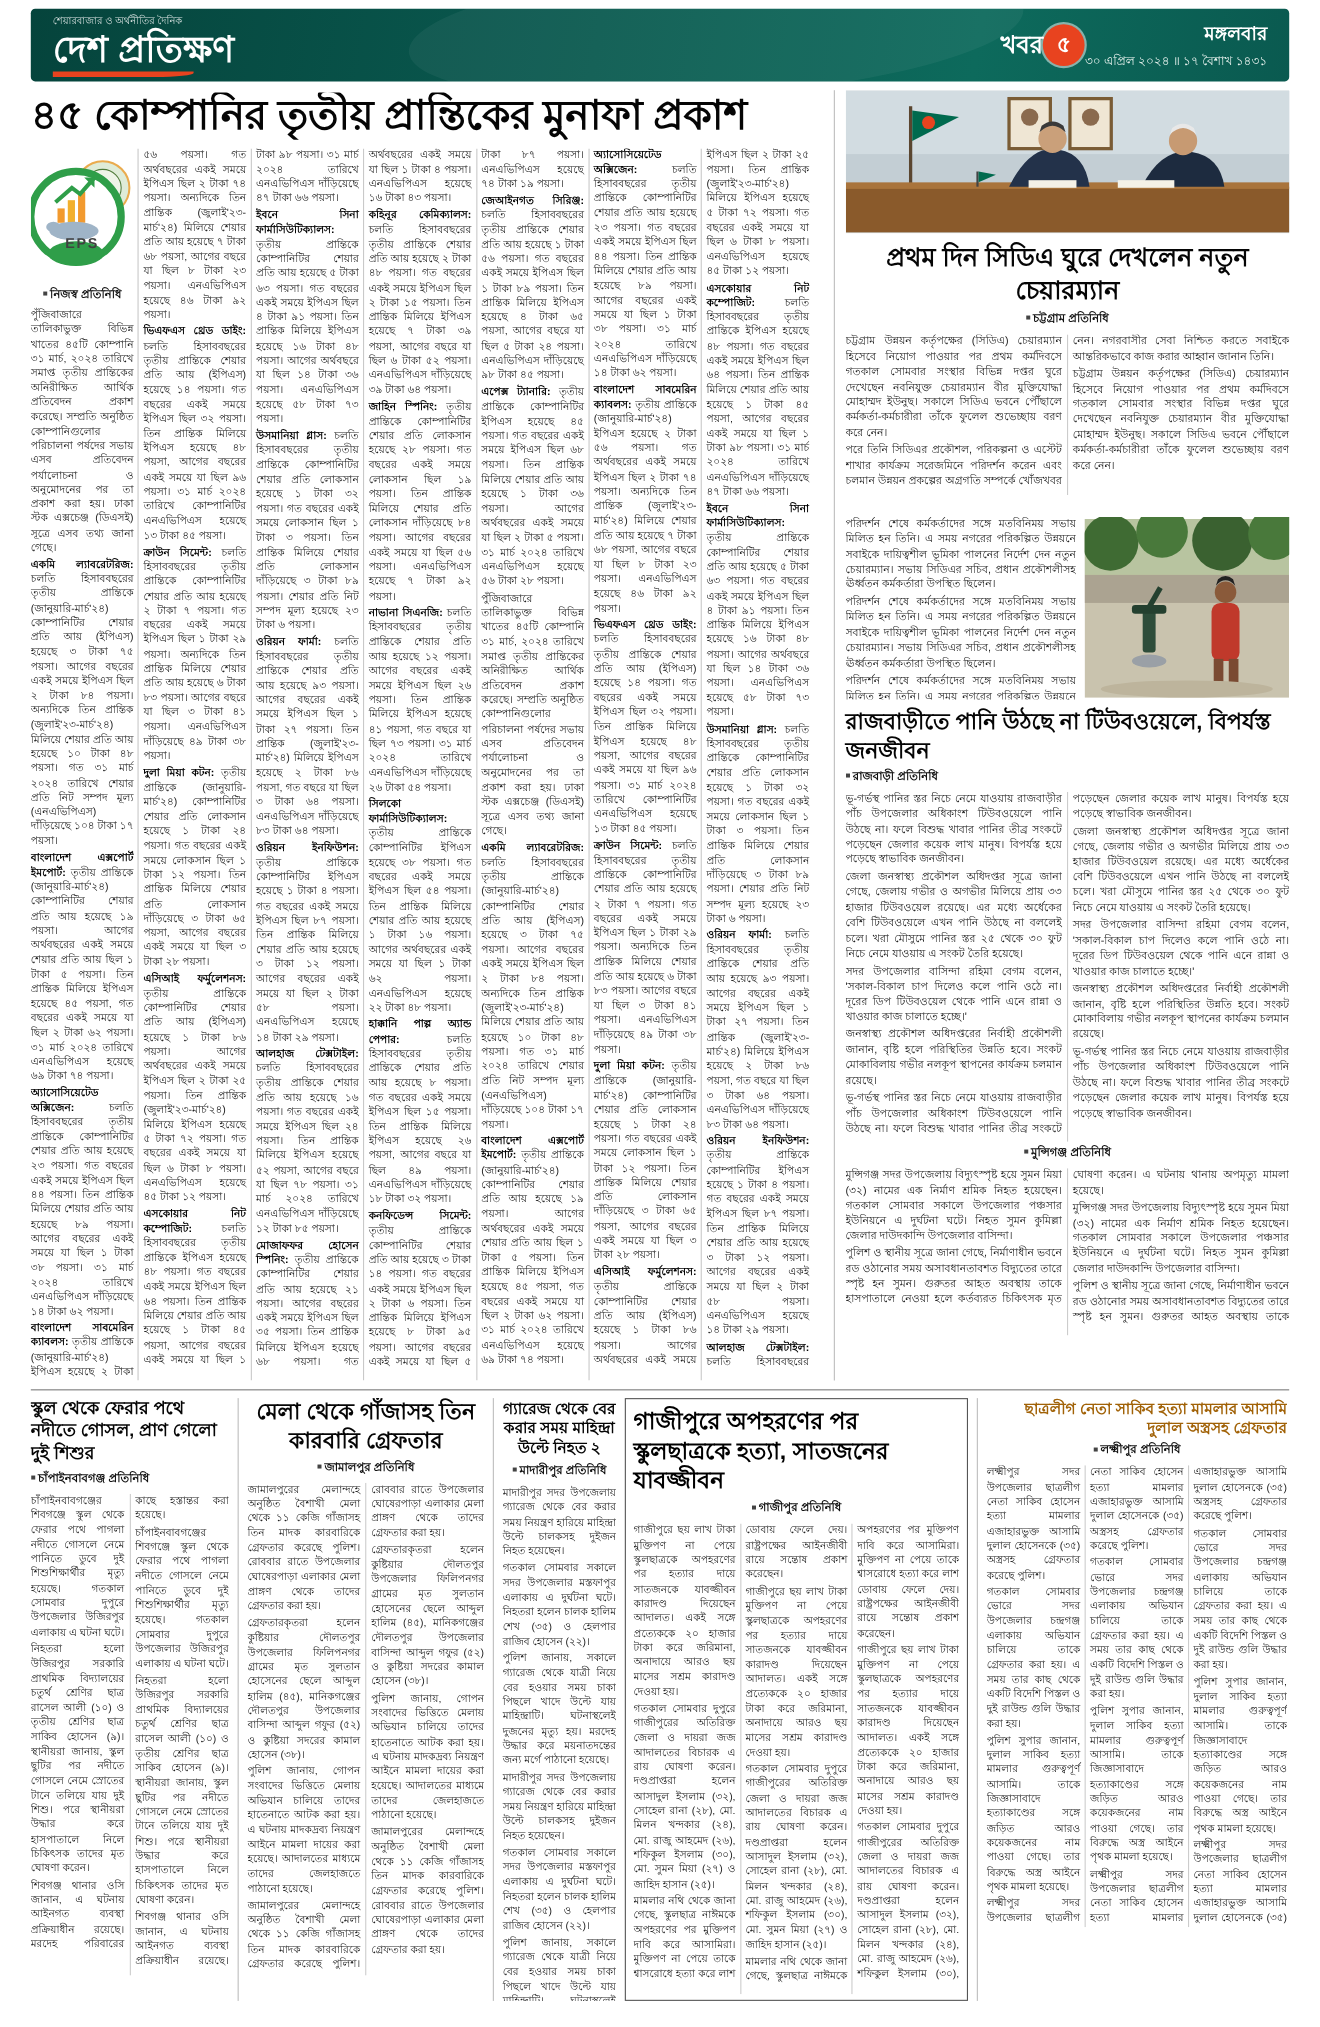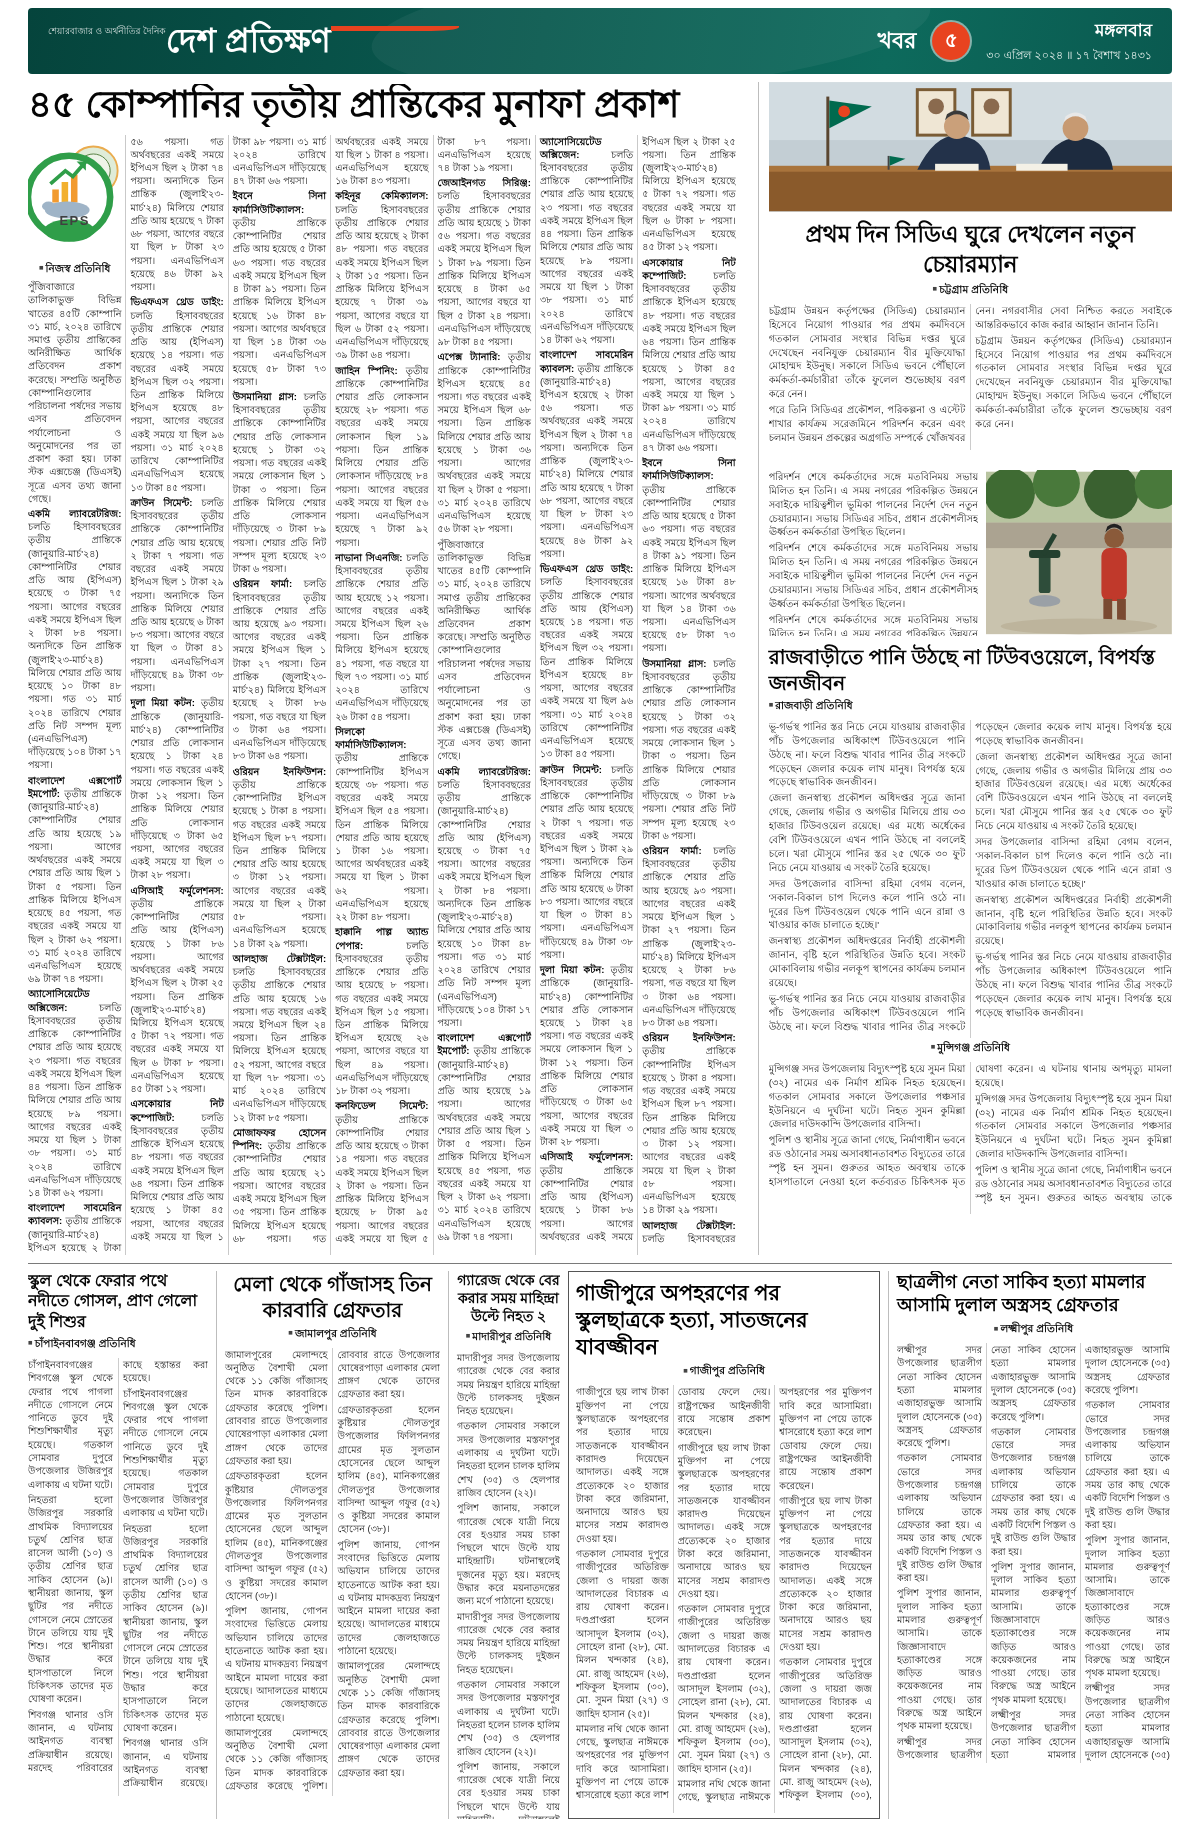--- a/index.html
+++ b/index.html
@@ -4,25 +4,25 @@
 <style>
   html,body{margin:0;padding:0;}
   body{width:1200px;background:#fff;font-family:"Liberation Sans", sans-serif;color:#1b1b1b;}
   .page{position:relative;width:1200px;height:1843px;padding:8px 28px 14px;box-sizing:border-box;overflow:hidden;background:#fff;}
 
   
   .topbar{height:66px;border-radius:4px;background:linear-gradient(100deg,#05443c 0%,#0a5a50 45%,#0d6a5c 75%,#0a5a50 100%);
     display:flex;justify-content:space-between;align-items:center;padding:0 20px;box-sizing:border-box;position:relative;overflow:hidden;}
   .topbar::after{content:"";position:absolute;left:30%;top:-40px;width:560px;height:120px;border-radius:50%;
     background:rgba(255,255,255,0.05);transform:rotate(-4deg);}
-  .mast{display:flex;flex-direction:row;position:relative;z-index:2;}
+  .mast{display:flex;flex-direction:column;position:relative;z-index:2;}
   .mast .tagline{font-size:9px;color:rgba(255,255,255,0.8);margin-bottom:1px;}
   .mast .name{font-size:33px;font-weight:800;color:#fff;line-height:1.05;}
   .mast .swoosh{width:128px;height:5px;background:#e8431f;border-radius:0 0 60%/8px 60%;margin-top:2px;}
-  .hdr-right{display:flex;align-items:center;gap:16px;position:relative;z-index:2;}
+  .hdr-right{display:flex;align-items:center;position:relative;z-index:2;}
   .section-label{font-size:22px;font-weight:800;color:#fff;}
   .pagenum{width:38px;height:38px;border-radius:50%;background:#e8431f;color:#fff;font-size:20px;font-weight:800;
     display:flex;align-items:center;justify-content:center;box-shadow:0 0 0 2px rgba(255,255,255,0.5);}
   .daydate{display:flex;flex-direction:column;align-items:flex-end;color:#fff;}
   .daydate .day{font-size:17px;font-weight:800;}
   .daydate .date{font-size:11px;color:#e7f2ee;margin-top:2px;}
 
   
   .content{display:flex;gap:22px;margin-top:8px;}
   .main{width:714px;}
@@ -66,21 +66,21 @@
   .b-art .txt{font-size:9.5px;line-height:1.4;}
   .art-a{width:180px;}
   .art-b{width:224px;}
   .art-c{width:112px;}
   .art-d{width:312px;border:1.2px solid #555 !important;padding:7px !important;}
   .art-e{width:282px;}
   .h-a{font-size:16px;font-weight:800;line-height:1.3;text-align:left;margin:0 0 3px;color:#050505;}
   .h-b{font-size:20px;font-weight:800;line-height:1.3;text-align:center;margin:0 0 3px;color:#050505;}
   .h-c{font-size:14px;font-weight:800;line-height:1.32;text-align:center;margin:0 0 3px;color:#050505;}
   .h-d{font-size:21px;font-weight:800;line-height:1.3;text-align:left;margin:0 0 3px;color:#000000;}
-  .h-e{font-size:18px;font-weight:800;line-height:1.32;text-align:left;margin:0 0 3px;color:#000000;}
+  .h-e{font-size:14px;font-weight:800;line-height:1.32;text-align:right;margin:0 0 3px;color:#a16207;}
   .a-body{height:438px;}
   .b-body{height:448px;}
   .c-body{height:436px;}
   .d-body{column-count:3;column-gap:9px;column-rule:1px solid #ccc;column-fill:auto;overflow:hidden;height:428px;}
   .e-body{column-count:3;column-gap:9px;column-rule:1px solid #ccc;column-fill:auto;overflow:hidden;height:420px;}
 </style>
 </head>
 <body>
 
 <div class="page">

